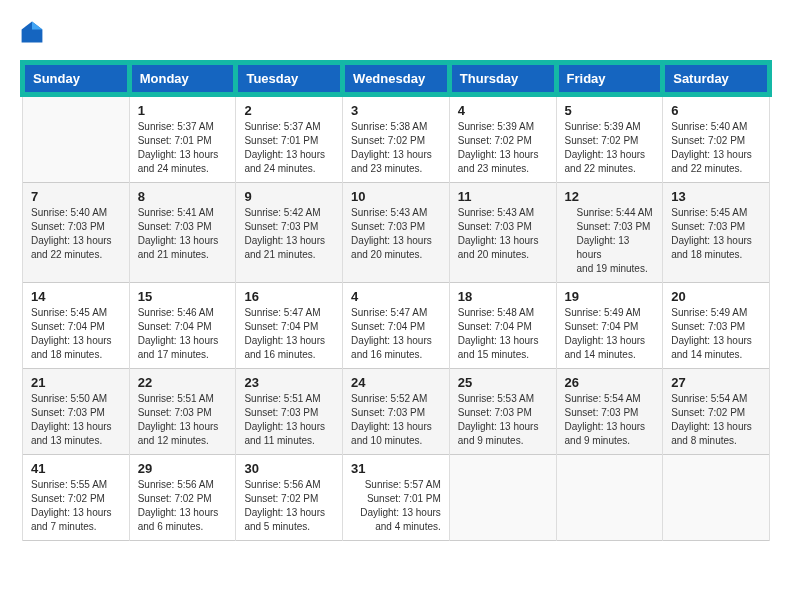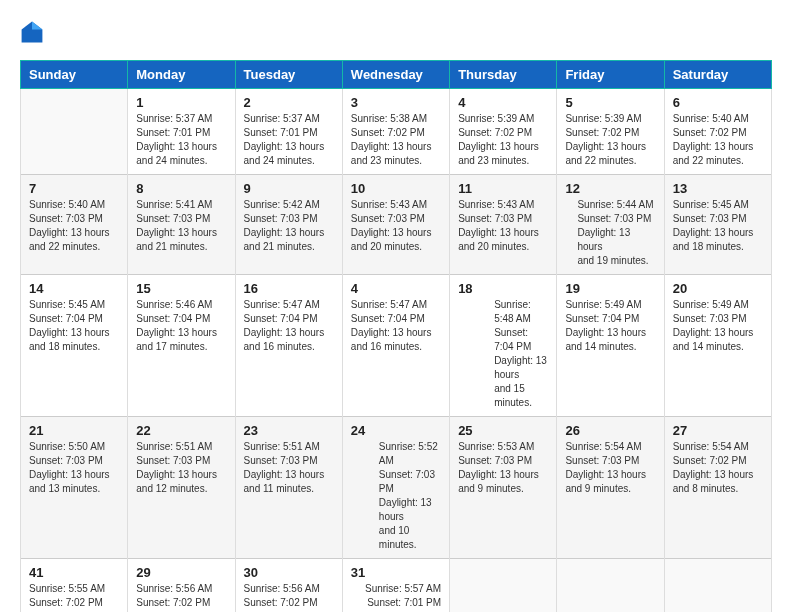--- a/index.html
+++ b/index.html
@@ -59,21 +59,21 @@
     }
     thead tr {
       background: #1565c0;
       color: white;
     }
     thead th {
       padding: 6px 8px;
       font-size: 13px;
       font-weight: bold;
       text-align: left;
-      border: 1px solid #14b8a6;
+      border: 5px solid #14b8a6;
     }
     tbody tr {
       border-bottom: 1px solid #ccc;
     }
     tbody td {
       padding: 6px 8px;
       font-size: 11px;
       color: #333;
       vertical-align: top;
       border-left: 1px solid #ddd;
@@ -256,21 +256,21 @@
         </td>
         <td>
           <span class="day-number">4</span>
           <div class="day-info" style="white-space: pre-line;">Sunrise: 5:47 AM
 Sunset: 7:04 PM
 Daylight: 13 hours
 and 16 minutes.</div>
         </td>
         <td>
           <span class="day-number">18</span>
-          <div class="day-info" style="white-space: pre-line; margin-left: 36px;">Sunrise: 5:48 AM
+          <div class="day-info" style="white-space: pre-line;">Sunrise: 5:48 AM
 Sunset: 7:04 PM
 Daylight: 13 hours
 and 15 minutes.</div>
         </td>
         <td>
           <span class="day-number">19</span>
           <div class="day-info" style="white-space: pre-line;">Sunrise: 5:49 AM
 Sunset: 7:04 PM
 Daylight: 13 hours
 and 14 minutes.</div>
@@ -300,21 +300,21 @@
         </td>
         <td>
           <span class="day-number">23</span>
           <div class="day-info" style="white-space: pre-line;">Sunrise: 5:51 AM
 Sunset: 7:03 PM
 Daylight: 13 hours
 and 11 minutes.</div>
         </td>
         <td>
           <span class="day-number">24</span>
-          <div class="day-info" style="white-space: pre-line; margin-left: 28px;">Sunrise: 5:52 AM
+          <div class="day-info" style="white-space: pre-line;">Sunrise: 5:52 AM
 Sunset: 7:03 PM
 Daylight: 13 hours
 and 10 minutes.</div>
         </td>
         <td>
           <span class="day-number">25</span>
           <div class="day-info" style="white-space: pre-line;">Sunrise: 5:53 AM
 Sunset: 7:03 PM
 Daylight: 13 hours
 and 9 minutes.</div>

